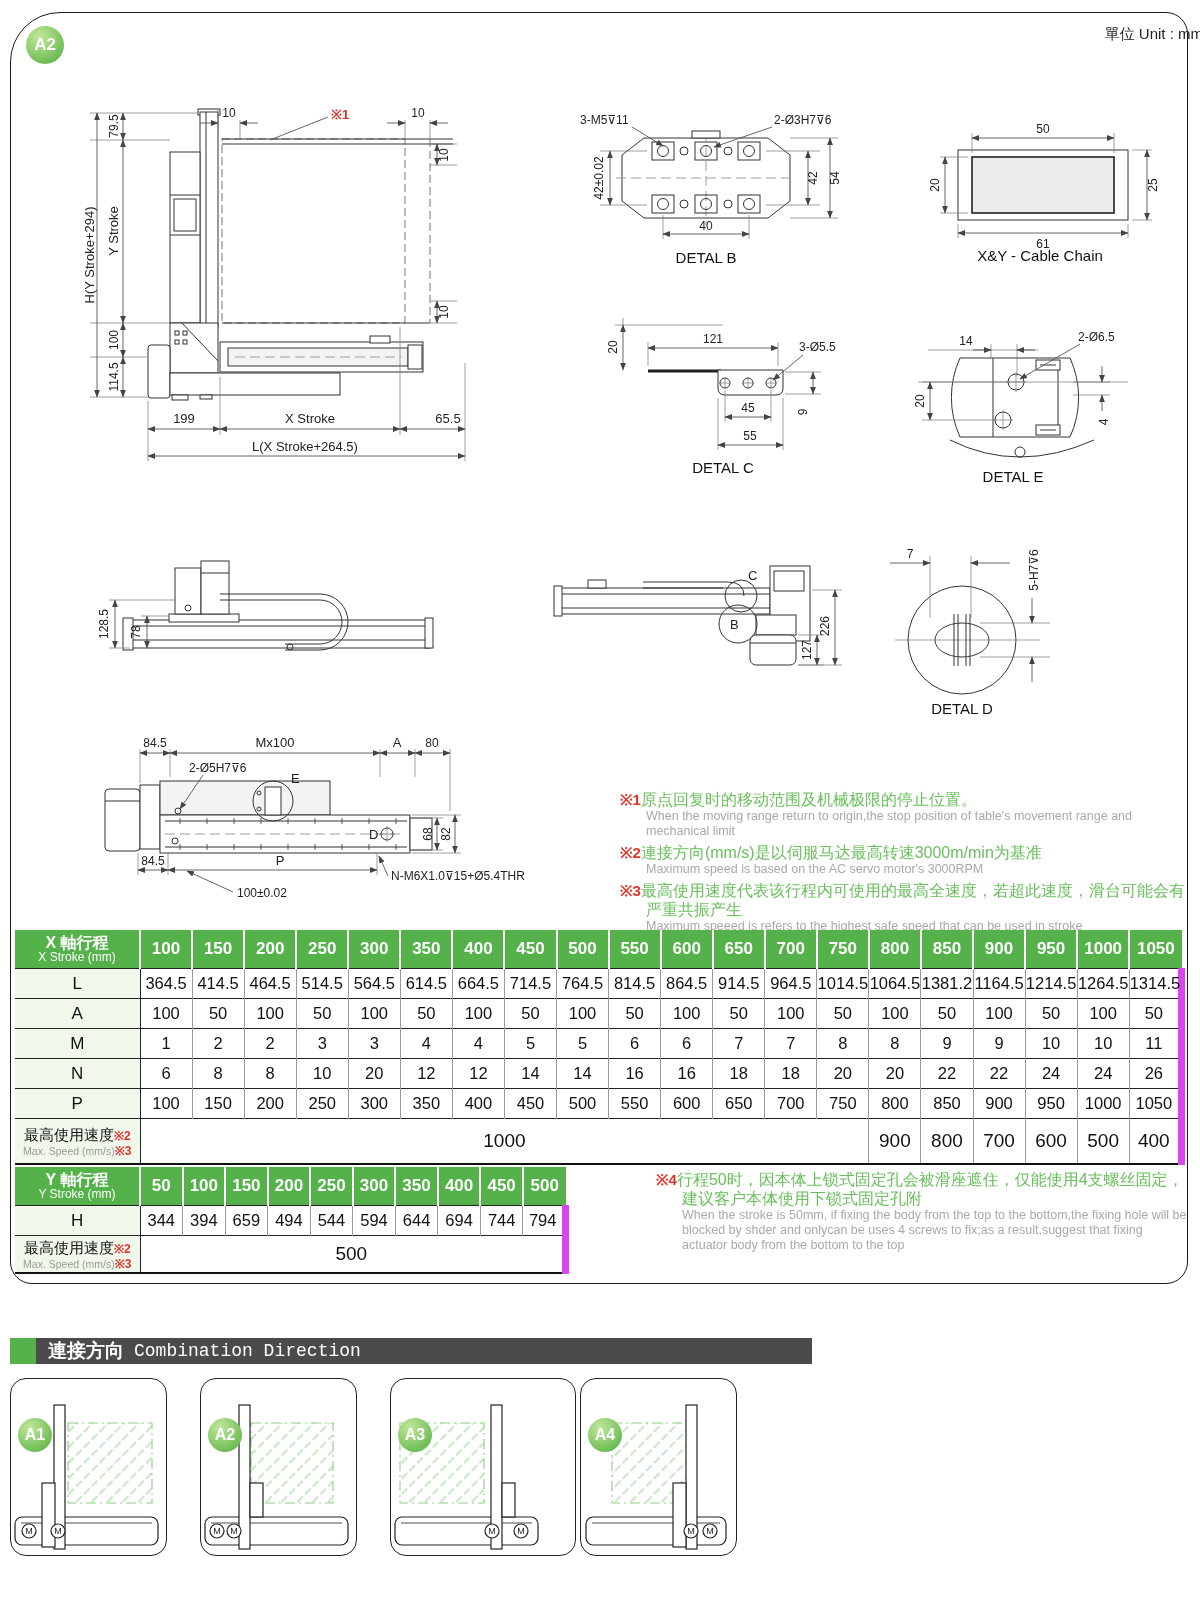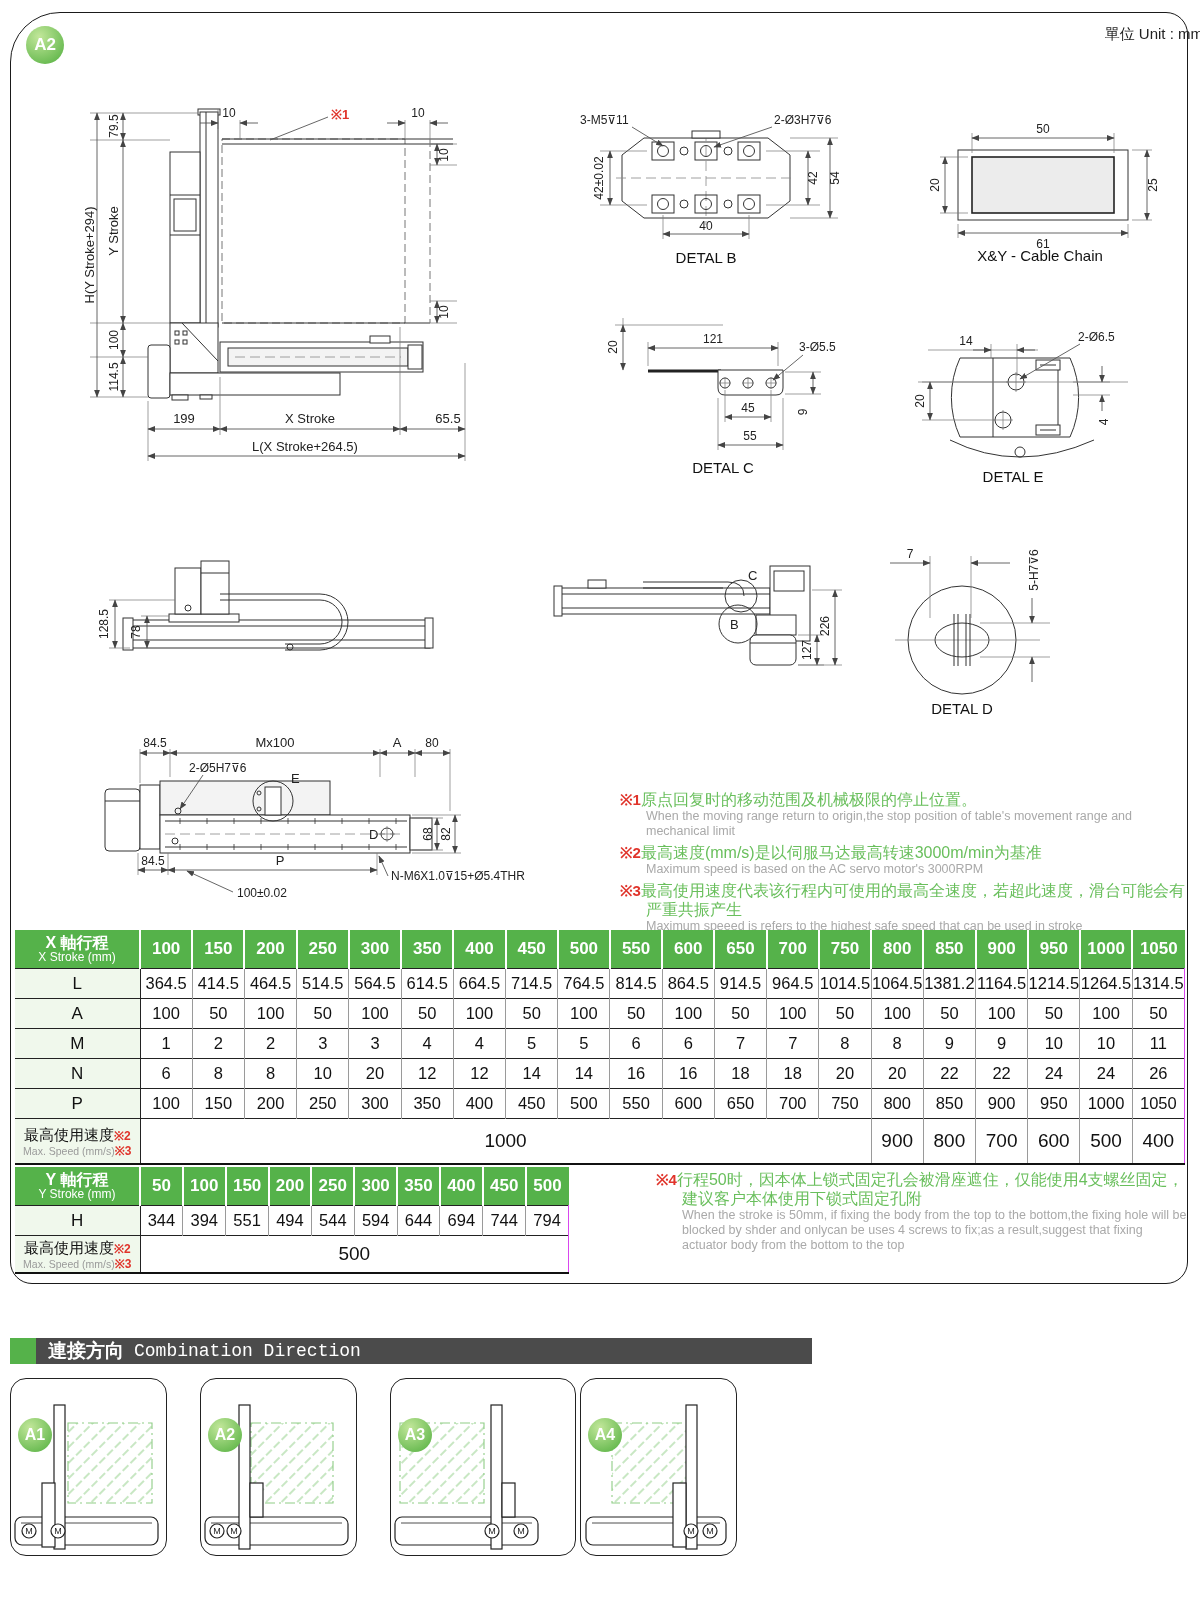--- a/index.html
+++ b/index.html
@@ -32,21 +32,21 @@
   .note .en{display:block;text-indent:0;color:#a9a9a9;font-size:12.5px;line-height:15px;}
   
   .spec{border-collapse:collapse;table-layout:fixed;}
   .spec th{background:#55b24a;color:#fff;border-left:2px solid #fff;padding:0;height:38px;
            font-weight:bold;font-size:17px;}
   .spec th:first-child{border-left:none;}
   .spec .h-cn{font-size:16px;line-height:17px;font-weight:bold;}
   .spec .h-en{font-size:12px;line-height:13px;font-weight:normal;}
   .spec td{text-align:center;padding:0;}
   .spec tbody td{border-top:1.6px solid #222;border-left:1px solid #9a9a9a;font-size:16.5px;height:29px;color:#111;}
-  .spec tbody td:last-child{border-right:1px solid #d946ef;margin-top:24px;}
+  .spec tbody td:last-child{border-right:7px solid #d946ef;margin-top:24px;}
   .spec td.rl{background:#f0f8ec;border-left:none;font-size:17px;}
   .spec td.vfirst{border-left:1.4px solid #222;}
   .spec tr.speed td{border-bottom:2.2px solid #111;height:44px;}
   .spec.y tr.speed td{height:36px;}
   .spec tr.speed td.sv{font-size:19px;}
   .spl1{font-size:15px;line-height:17px;color:#111;}
   .spl2{font-size:10.5px;line-height:12px;color:#9a9a9a;}
   .spl1 .mk,.spl2 .mk{color:#e0342b;font-weight:bold;font-size:12px;}
   
   .combo-bar{position:absolute;left:10px;top:1338px;width:802px;height:26px;background:#4b4b4b;
@@ -488,21 +488,21 @@
     <text class="dt" x="152" y="184">100±0.02</text>
   </svg>
   </div>
 
   <div class="notes" style="left:620px;top:790px;width:566px;">
     <div class="note">
       <span class="mk">※1</span><span class="cn">原点回复时的移动范围及机械极限的停止位置。</span>
       <span class="en">When the moving range return to origin,the stop position of table's movement range and mechanical limit</span>
     </div>
     <div class="note">
-      <span class="mk">※2</span><span class="cn">最高速度(mm/s)是以伺服马达最高转速3000m/min为基准</span>
+      <span class="mk">※2</span><span class="cn">連接方向(mm/s)是以伺服马达最高转速3000m/min为基准</span>
       <span class="en">Maximum speed is based on the AC servo motor's 3000RPM</span>
     </div>
     <div class="note">
       <span class="mk">※3</span><span class="cn">最高使用速度代表该行程内可使用的最高全速度，若超此速度，滑台可能会有严重共振产生</span>
       <span class="en">Maximum speeed is refers to the highest safe speed that can be used in stroke</span>
     </div>
   </div>
 
   <div id="x-table-wrap" style="position:absolute;left:15px;top:930px;border-radius:21px;">
       <table class="spec" style="width: 1170px;">
@@ -721,21 +721,21 @@
             <th>400</th>
             <th>450</th>
             <th>500</th>
           </tr>
         </thead>
         <tbody>
           <tr>
             <td class="rl">H</td>
             <td class="vfirst">344</td>
             <td>394</td>
-            <td>551</td>
+            <td>659</td>
             <td>494</td>
             <td>544</td>
             <td>594</td>
             <td>644</td>
             <td>694</td>
             <td>744</td>
             <td>794</td>
           </tr>
           <tr class="speed">
             <td class="rl">

